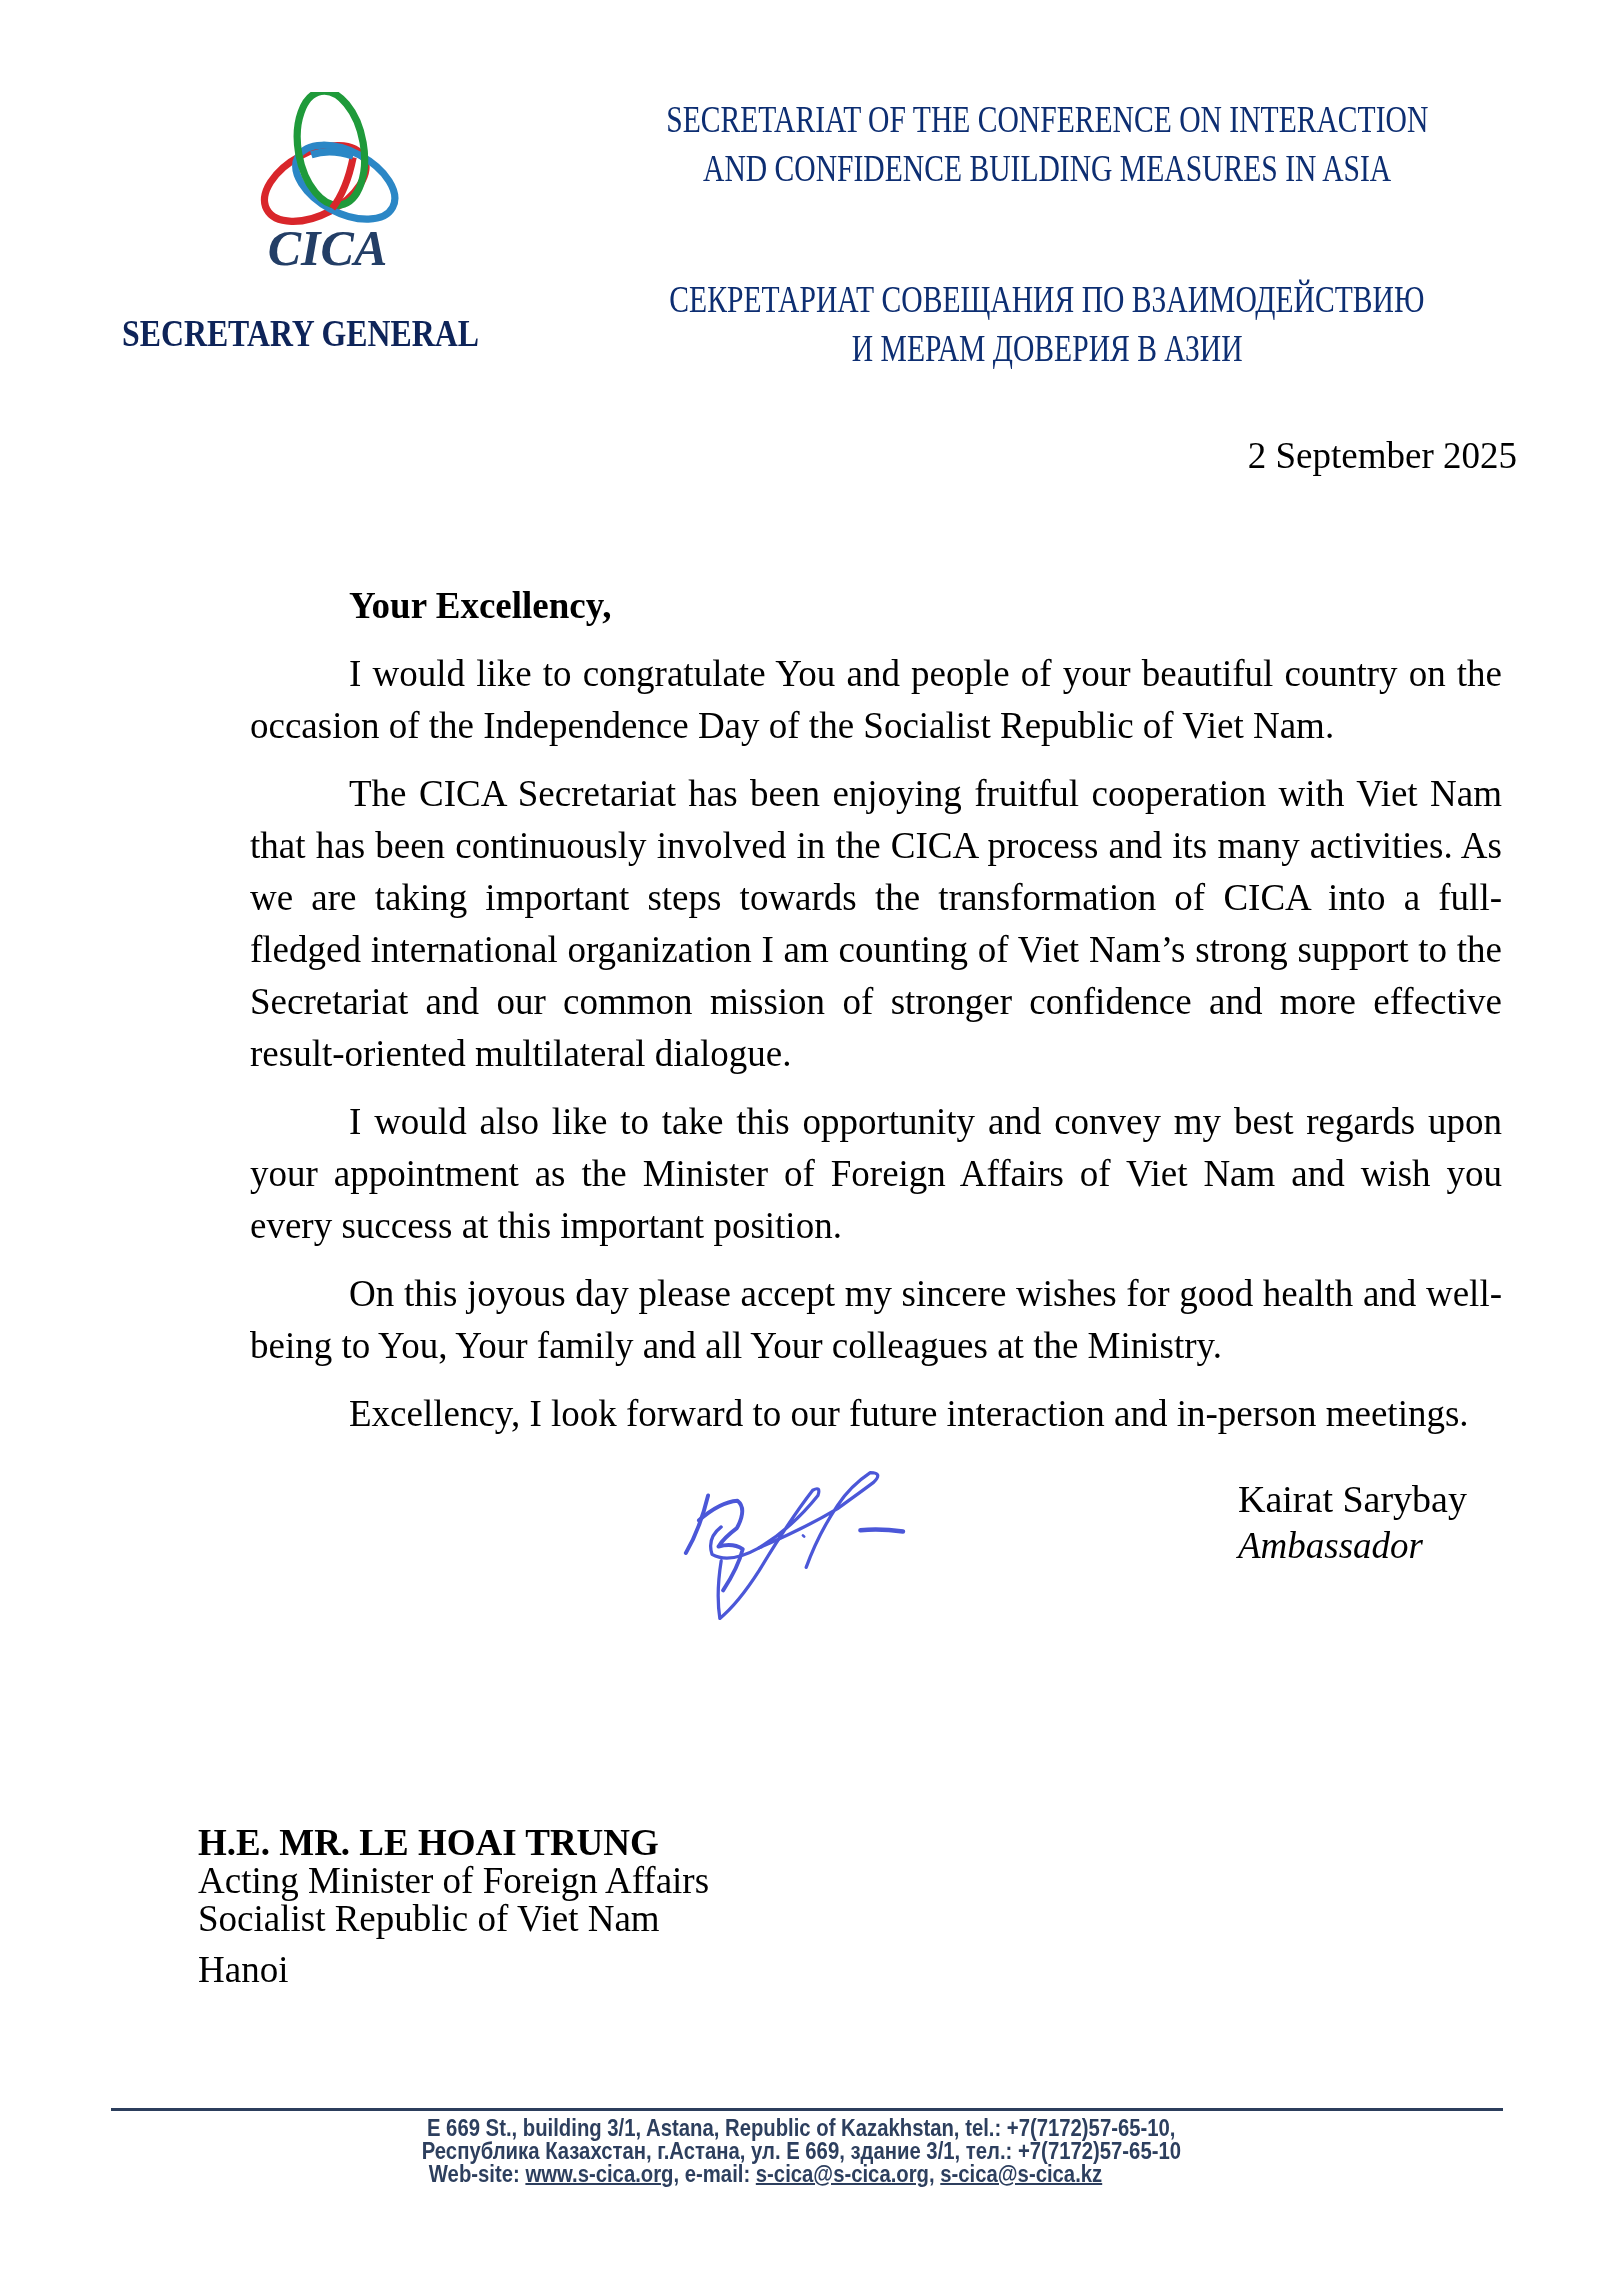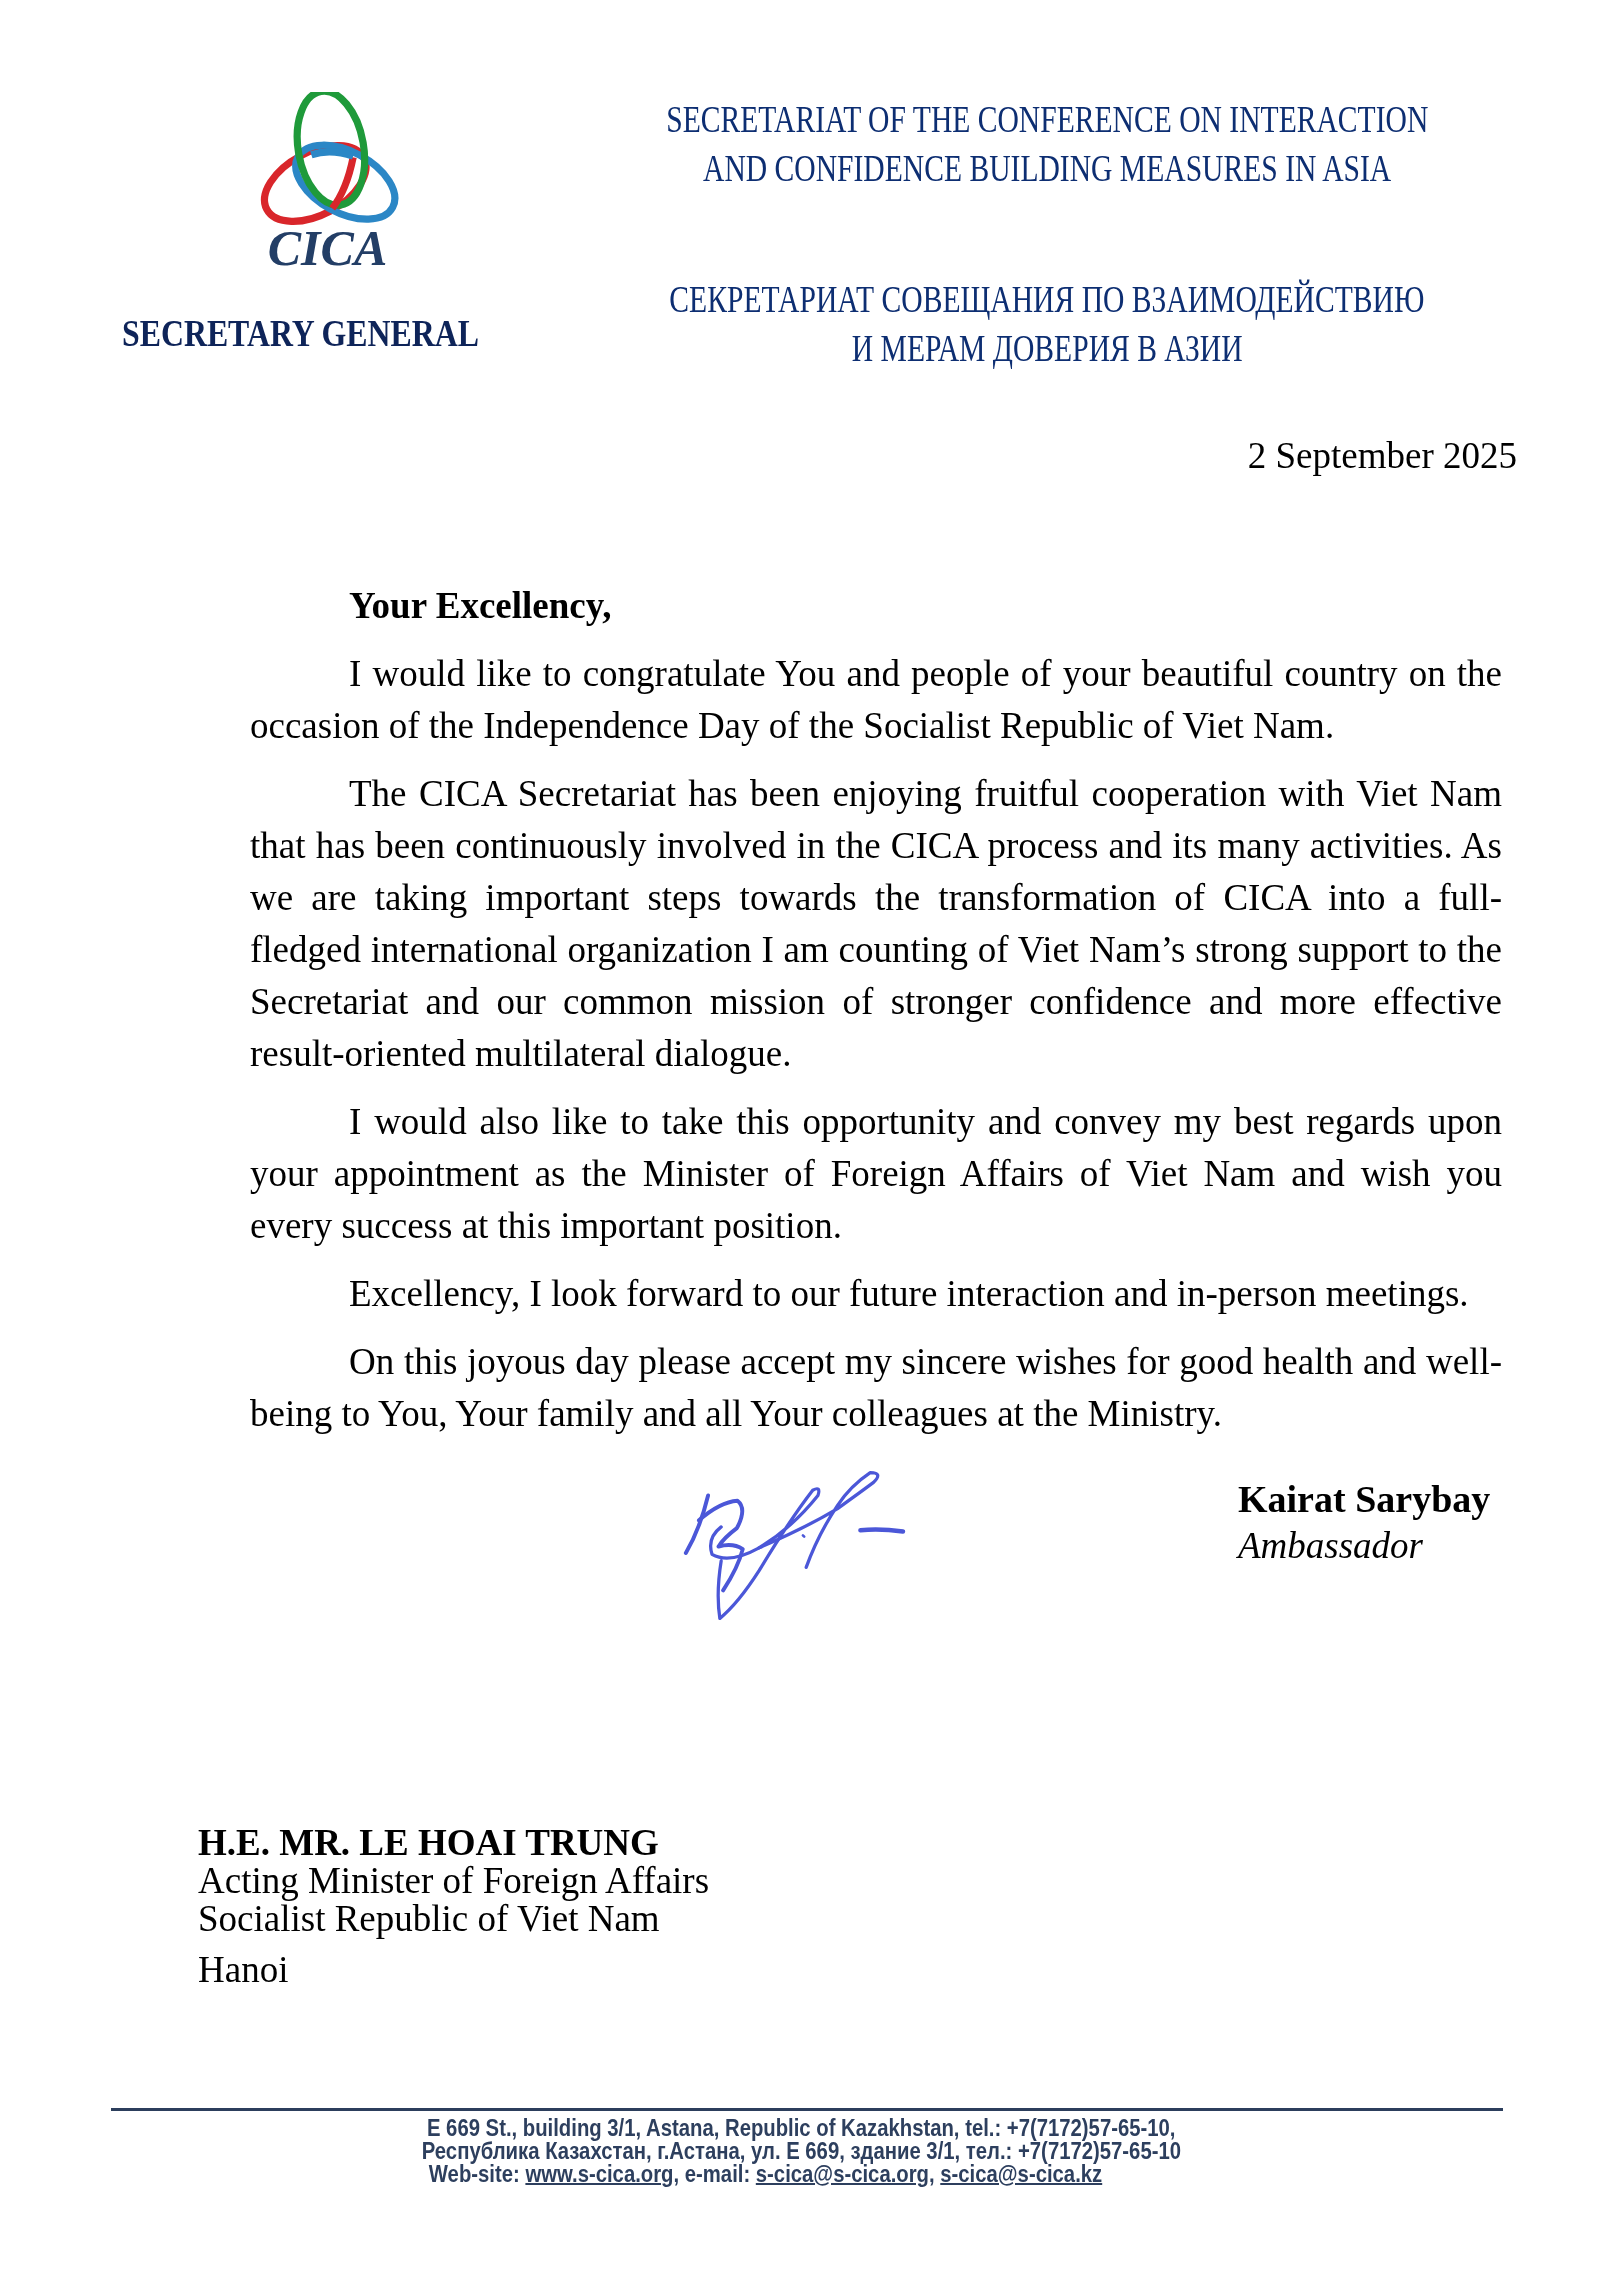--- a/index.html
+++ b/index.html
@@ -22,21 +22,21 @@
   
   #date { position: absolute; right: 106px; top: 430px; font-size: 37px; line-height: 52px; }
 
   
   #body { position: absolute; left: 234px; top: 564px; width: 1284px; font-size: 37px; line-height: 52px; }
   #body p { margin: 16px; text-align: justify; text-indent: 99px; }
   #salutation { font-weight: bold; margin: 0; text-indent: 99px; }
 
   
   #signature { position: absolute; left: 661px; top: 1456px; width: 497px; height: 164px; }
-  #signer-name { position: absolute; left: 1238px; top: 1476px; font-weight: bold; font-size: 38px; line-height: 46px; }
+  #signer-name { position: absolute; left: 1238px; top: 1476px; font-weight: normal; font-size: 38px; line-height: 46px; }
   #signer-title { position: absolute; left: 1238px; top: 1523px; font-style: italic; font-size: 37px; line-height: 46px; }
 
   
   #addressee { position: absolute; left: 198px; top: 1824px; width: 654px; text-align: left; font-size: 37px; line-height: 38px; }
   #addressee .row { display: block; white-space: nowrap; }
   #addr-name { font-weight: bold; }
   #addr-city { margin-top: 13px; }
 
   
   #footer-rule { position: absolute; left: 111px; top: 2108px; width: 1392px; height: 3.3px; background: #2c3e5c; }
@@ -69,22 +69,22 @@
 <div class="hdr" style="top: 279px; color: rgb(13, 46, 114);"><span>СЕКРЕТАРИАТ СОВЕЩАНИЯ ПО ВЗАИМОДЕЙСТВИЮ</span></div>
 <div class="hdr" style="top: 328px; color: rgb(13, 46, 114);"><span>И МЕРАМ ДОВЕРИЯ В АЗИИ</span></div>
 
 <div id="date">2 September 2025</div>
 
 <div id="body">
   <p id="salutation">Your Excellency,</p>
   <p>I would like to congratulate You and people of your beautiful country on the occasion of the Independence Day of the Socialist Republic of Viet Nam.</p>
   <p>The CICA Secretariat has been enjoying fruitful cooperation with Viet Nam that has been continuously involved in the CICA process and its many activities. As we are taking important steps towards the transformation of CICA into a full-fledged international organization I am counting of Viet Nam’s strong support to the Secretariat and our common mission of stronger confidence and more effective result-oriented multilateral dialogue.</p>
   <p>I would also like to take this opportunity and convey my best regards upon your appointment as the Minister of Foreign Affairs of Viet Nam and wish you every success at this important position.</p>
+  <p>On this joyous day please accept my sincere wishes for good health and well-being to You, Your family and all Your colleagues at the Ministry.</p>
   <p>Excellency, I look forward to our future interaction and in-person meetings.</p>
-  <p>On this joyous day please accept my sincere wishes for good health and well-being to You, Your family and all Your colleagues at the Ministry.</p>
 </div>
 
 <div id="signature">
   <svg width="497" height="164" viewBox="0 0 760 250">
     <g id="sig-strokes" fill="none" stroke-linecap="round" stroke-linejoin="round" stroke="#4b57d8">
 
       <path stroke-width="6" d="M 72 60 Q 60 110 38 148"></path>
       <path stroke-width="6" d="M 58 98 Q 90 70 117 68 Q 132 80 116 110 Q 96 125 88 138 Q 110 132 125 142 Q 118 170 95 205"></path>
 
       <path stroke-width="5" d="M 92 108 Q 70 125 78 150 Q 105 165 150 140 Q 200 110 240 60 Q 245 45 232 52 Q 195 100 150 175 Q 118 225 90 248 Q 84 210 92 160"></path>

